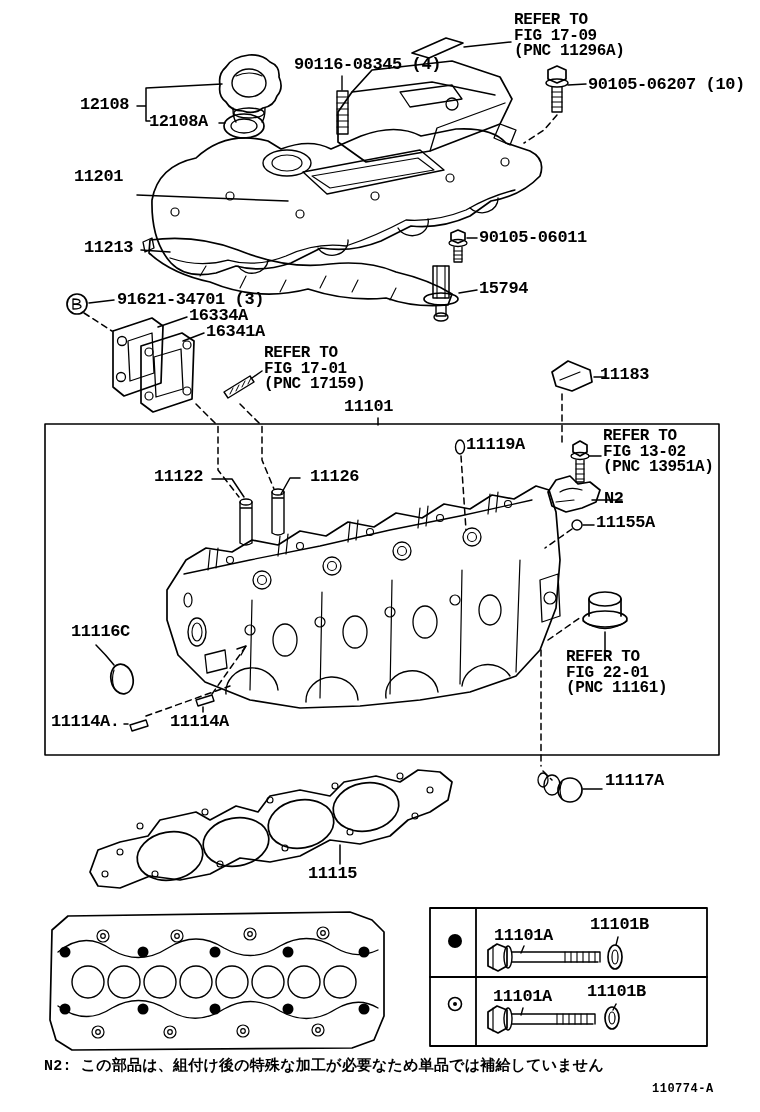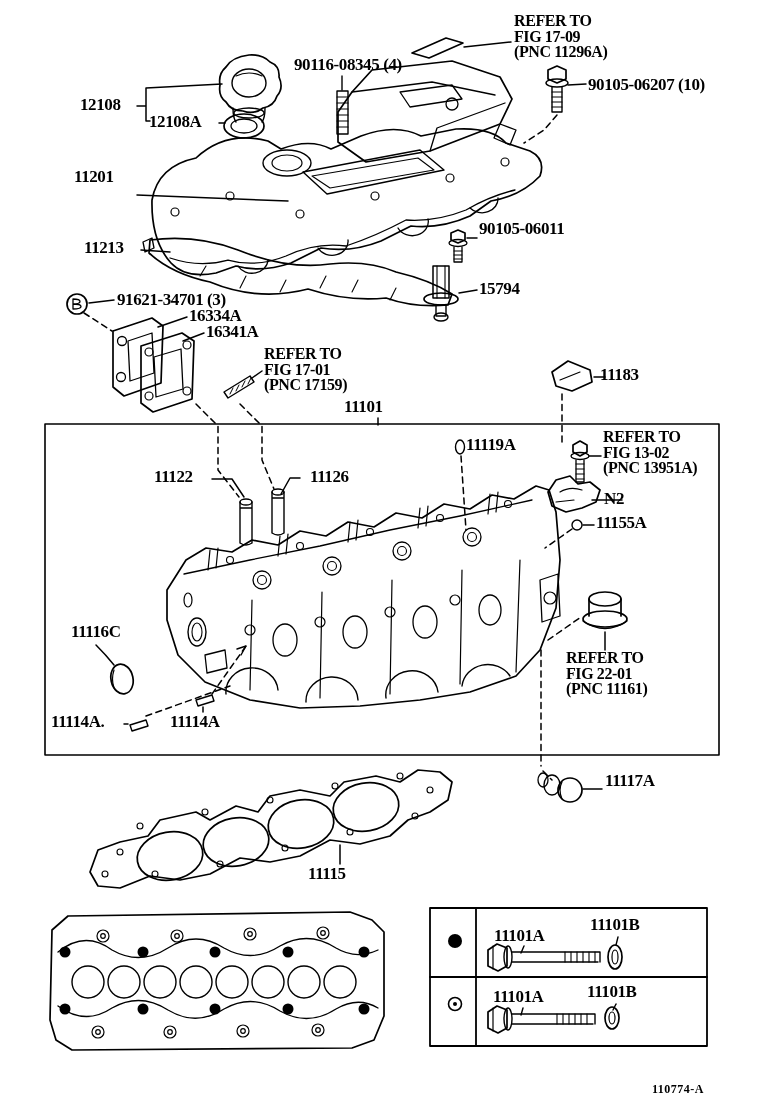--- a/index.html
+++ b/index.html
@@ -1,17 +1,17 @@
 <!DOCTYPE html>
 <html><head>
 <meta charset="utf-8">
 <style>
   html,body{margin:0;padding:0;background:#fff;}
   #page{position:relative;width:760px;height:1112px;background:#ffffff;overflow:hidden;
-        font-family:Liberation Serif, serif;color:#000;}
+        font-family:Liberation Mono, monospace;color:#000;}
   #art{position:absolute;left:0;top:0;}
   .lbl{position:absolute;font-weight:700;font-size:17px;line-height:18px;
        letter-spacing:-0.4px;white-space:nowrap;color:#000;text-align:right;}
   .ref{position:absolute;font-weight:700;font-size:16px;line-height:15.5px;
        letter-spacing:-0.4px;white-space:nowrap;color:#000;}
   .note{position:absolute;font-weight:700;font-size:15px;letter-spacing:0.2px;white-space:nowrap;}
   .docnum{position:absolute;font-weight:700;font-size:12px;letter-spacing:0.5px;}
 </style>
 </head>
 <body>
@@ -362,21 +362,21 @@
   <div>REFER TO</div>
   <div>FIG 17-09</div>
   <div>(PNC 11296A)</div>
 </div>
 <div class="lbl" style="left:294px;top:56px">90116-08345 (4)</div>
 <div class="lbl" style="left:588px;top:76px">90105-06207 (10)</div>
 <div class="lbl" style="left:80px;top:96px">12108</div>
 <div class="lbl" style="left:149px;top:113px">12108A</div>
 <div class="lbl" style="left:74px;top:168px">11201</div>
 <div class="lbl" style="left:84px;top:239px">11213</div>
-<div class="lbl" style="left:479px;top:220px">90105-06011</div>
+<div class="lbl" style="left:479px;top:229px">90105-06011</div>
 <div class="lbl" style="left:479px;top:280px">15794</div>
 <div class="lbl" style="left:117px;top:291px">91621-34701 (3)</div>
 <div class="lbl" style="left:189px;top:307px">16334A</div>
 <div class="lbl" style="left:206px;top:323px">16341A</div>
 <div class="ref" style="left:264px;top:346px">
   <div>REFER TO</div>
   <div>FIG 17-01</div>
   <div>(PNC 17159)</div>
 </div>
 <div class="lbl" style="left:344px;top:398px">11101</div>
@@ -400,15 +400,16 @@
   <div>(PNC 11161)</div>
 </div>
 <div class="lbl" style="left:605px;top:772px">11117A</div>
 <div class="lbl" style="left:308px;top:865px">11115</div>
 
 <div class="lbl" style="left:494px;top:927px">11101A</div>
 <div class="lbl" style="left:590px;top:916px">11101B</div>
 <div class="lbl" style="left:493px;top:988px">11101A</div>
 <div class="lbl" style="left:587px;top:983px">11101B</div>
 
+<div class="note" style="left:44px;top:1056px">N2: この部品は、組付け後の特殊な加工が必要なため単品では補給していません</div>
 <div class="docnum" style="left:652px;top:1082px">110774-A</div>
 
 </div>
 
 </body></html>

